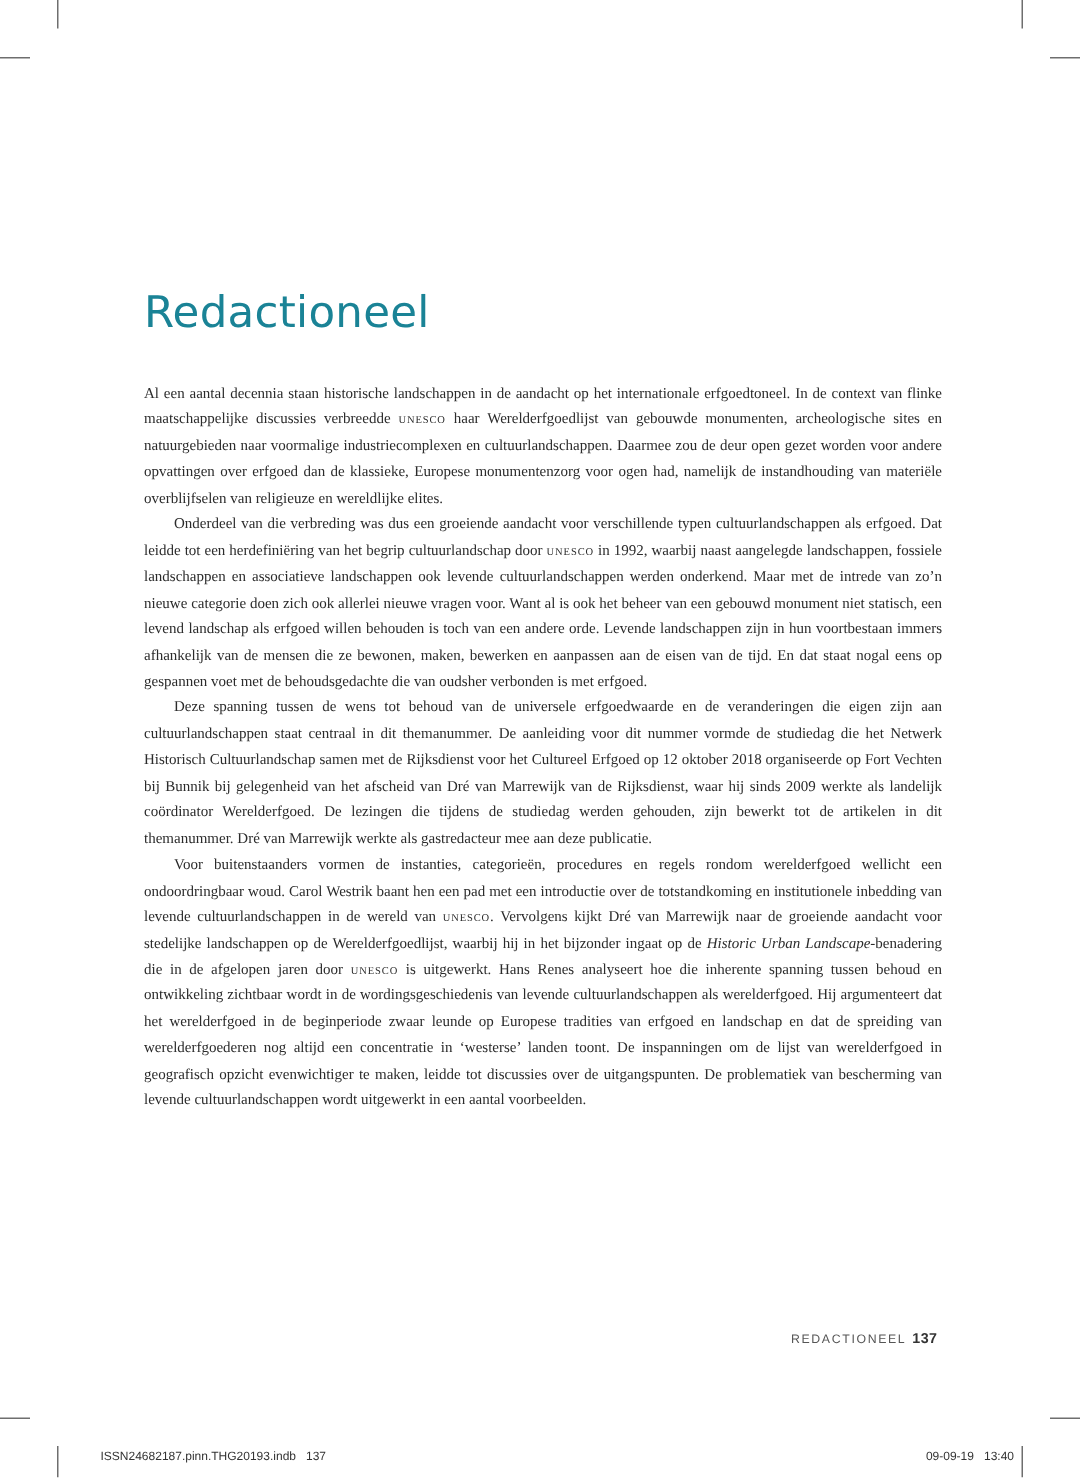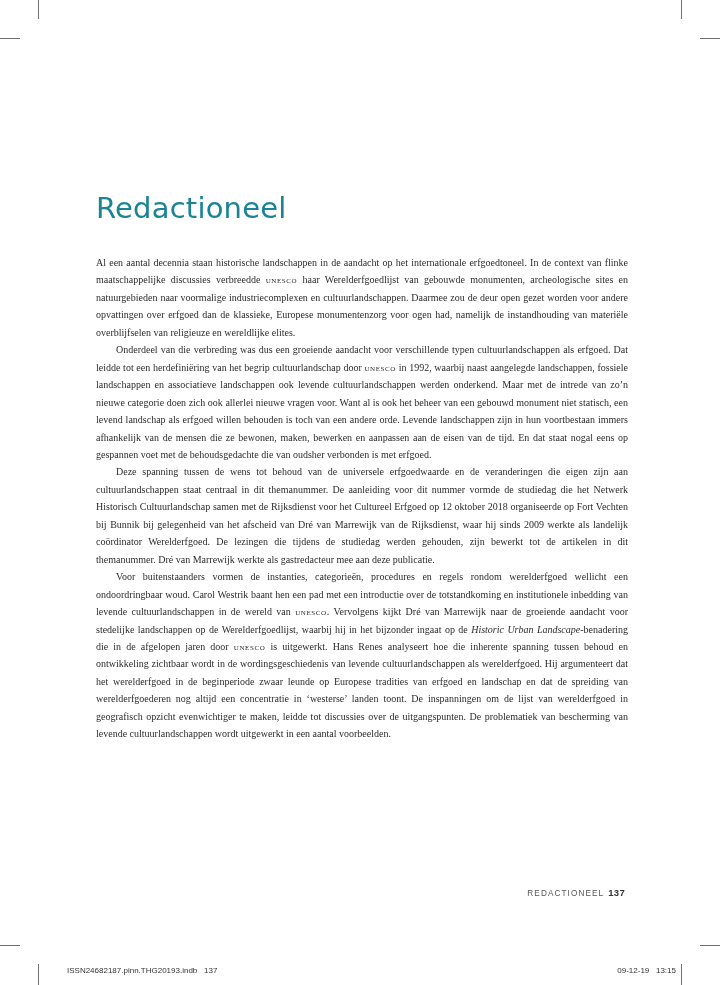--- a/index.html
+++ b/index.html
@@ -109,14 +109,14 @@
   </div>
 
 <div id="running-footer">
   <span>REDACTIONEEL</span><span class="pgnum">137</span>
 </div>
 
 <div class="slug" style="left:54px;">
   <span>ISSN24682187.pinn.THG20193.indb</span>&nbsp;&nbsp;&nbsp;<span>137</span>
 </div>
 <div class="slug" style="right:44px;">
-  <span>09-12-19</span>&nbsp;&nbsp;&nbsp;<span>13:15</span>
+  <span>09-09-19</span>&nbsp;&nbsp;&nbsp;<span>13:40</span>
 </div>
 
 </body></html>

